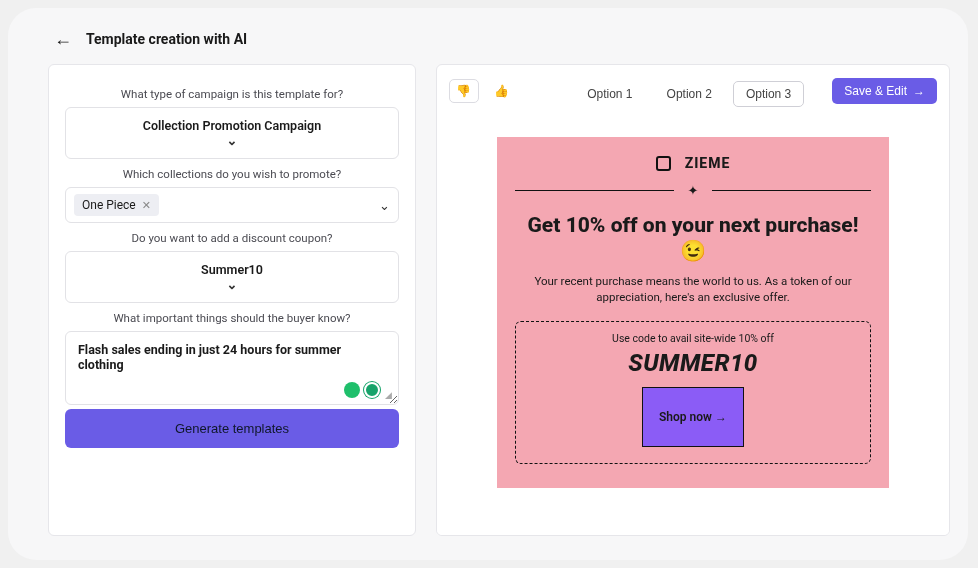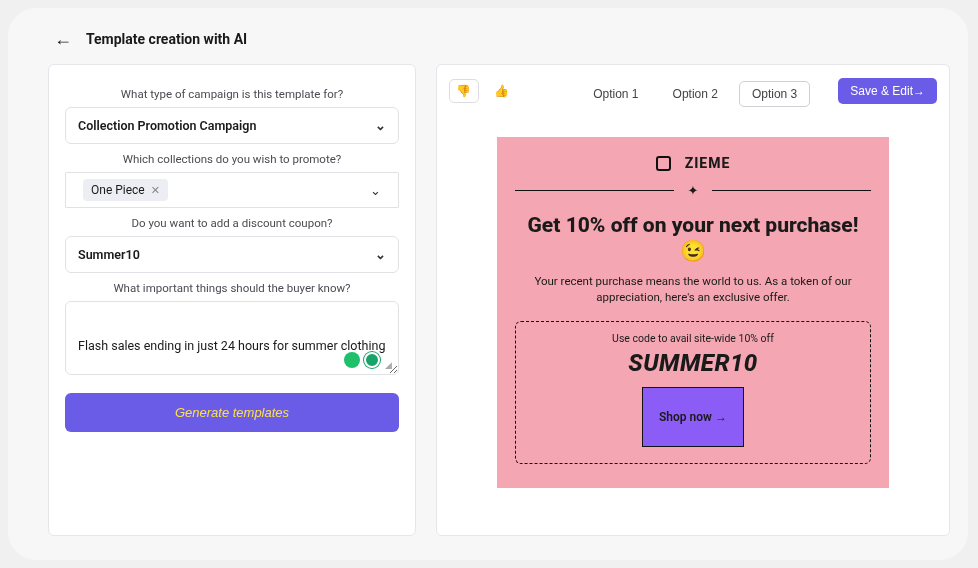--- a/index.html
+++ b/index.html
@@ -58,26 +58,27 @@
     .select {
       border: 1px solid #e2e2e6;
       border-radius: 6px;
       padding: 10px 12px;
       display: flex;
       justify-content: space-between;
       align-items: center;
       cursor: pointer;
       font-size: 12.5px;
       font-weight: 600;
+      flex-direction: column;
     }
     .chev { font-size: 13px; color: #333; }
     .tag-select {
       border: 1px solid #e2e2e6;
-      border-radius: 1px;
-      padding: 6px 17px;
+      border-radius: 6px;
+      padding: 6px 8px;
       display: flex;
       justify-content: space-between;
       align-items: center;
       cursor: pointer;
       gap: 8px;
     }
     .tag {
       background: #edeef3;
       border-radius: 4px;
       padding: 4px 8px;
@@ -91,52 +92,50 @@
       border: 1px solid #e2e2e6;
       border-radius: 6px;
       padding: 10px 12px 6px;
       position: relative;
       height: 74px;
       resize: both;
       overflow: auto;
     }
     .textarea-content {
       font-size: 12.5px;
-      font-weight: 400;
+      font-weight: 700;
       outline: none;
       border: none;
       width: 100%;
-      margin-top: 26px;
     }
     .assist-icons {
       position: absolute;
       right: 18px;
       bottom: 6px;
       display: flex;
       gap: 4px;
       align-items: center;
     }
     .assist-icons span {
       width: 16px;
       height: 16px;
       border-radius: 50%;
       display: inline-block;
     }
     .generate-btn {
-      margin-top: 18px;
+      margin-top: 4px;
       width: 100%;
       background: #6a5ce6;
-      color: #fde047;
+      color: #0f172a;
       border: none;
       border-radius: 6px;
       padding: 12px;
       font-size: 13px;
       font-weight: 500;
       cursor: pointer;
-      font-style: italic;
     }
     
     .preview-panel {
       flex: 1;
       background: #fff;
       border: 1px solid #e6e6ea;
       border-radius: 6px;
       display: flex;
       flex-direction: column;
       overflow: hidden;
@@ -177,20 +176,21 @@
     .save-btn {
       background: #6a5ce6;
       color: #fff;
       border: none;
       border-radius: 5px;
       padding: 6px 12px;
       font-size: 12px;
       margin-left: 20px;
       display: flex;
       align-items: center;
+      gap: 6px;
       cursor: pointer;
     }
     .preview-body {
       flex: 1;
       overflow-y: auto;
       padding: 20px 60px 20px 60px;
       background: #fff;
       position: relative;
     }
     .preview-body::-webkit-scrollbar { width: 10px; }

